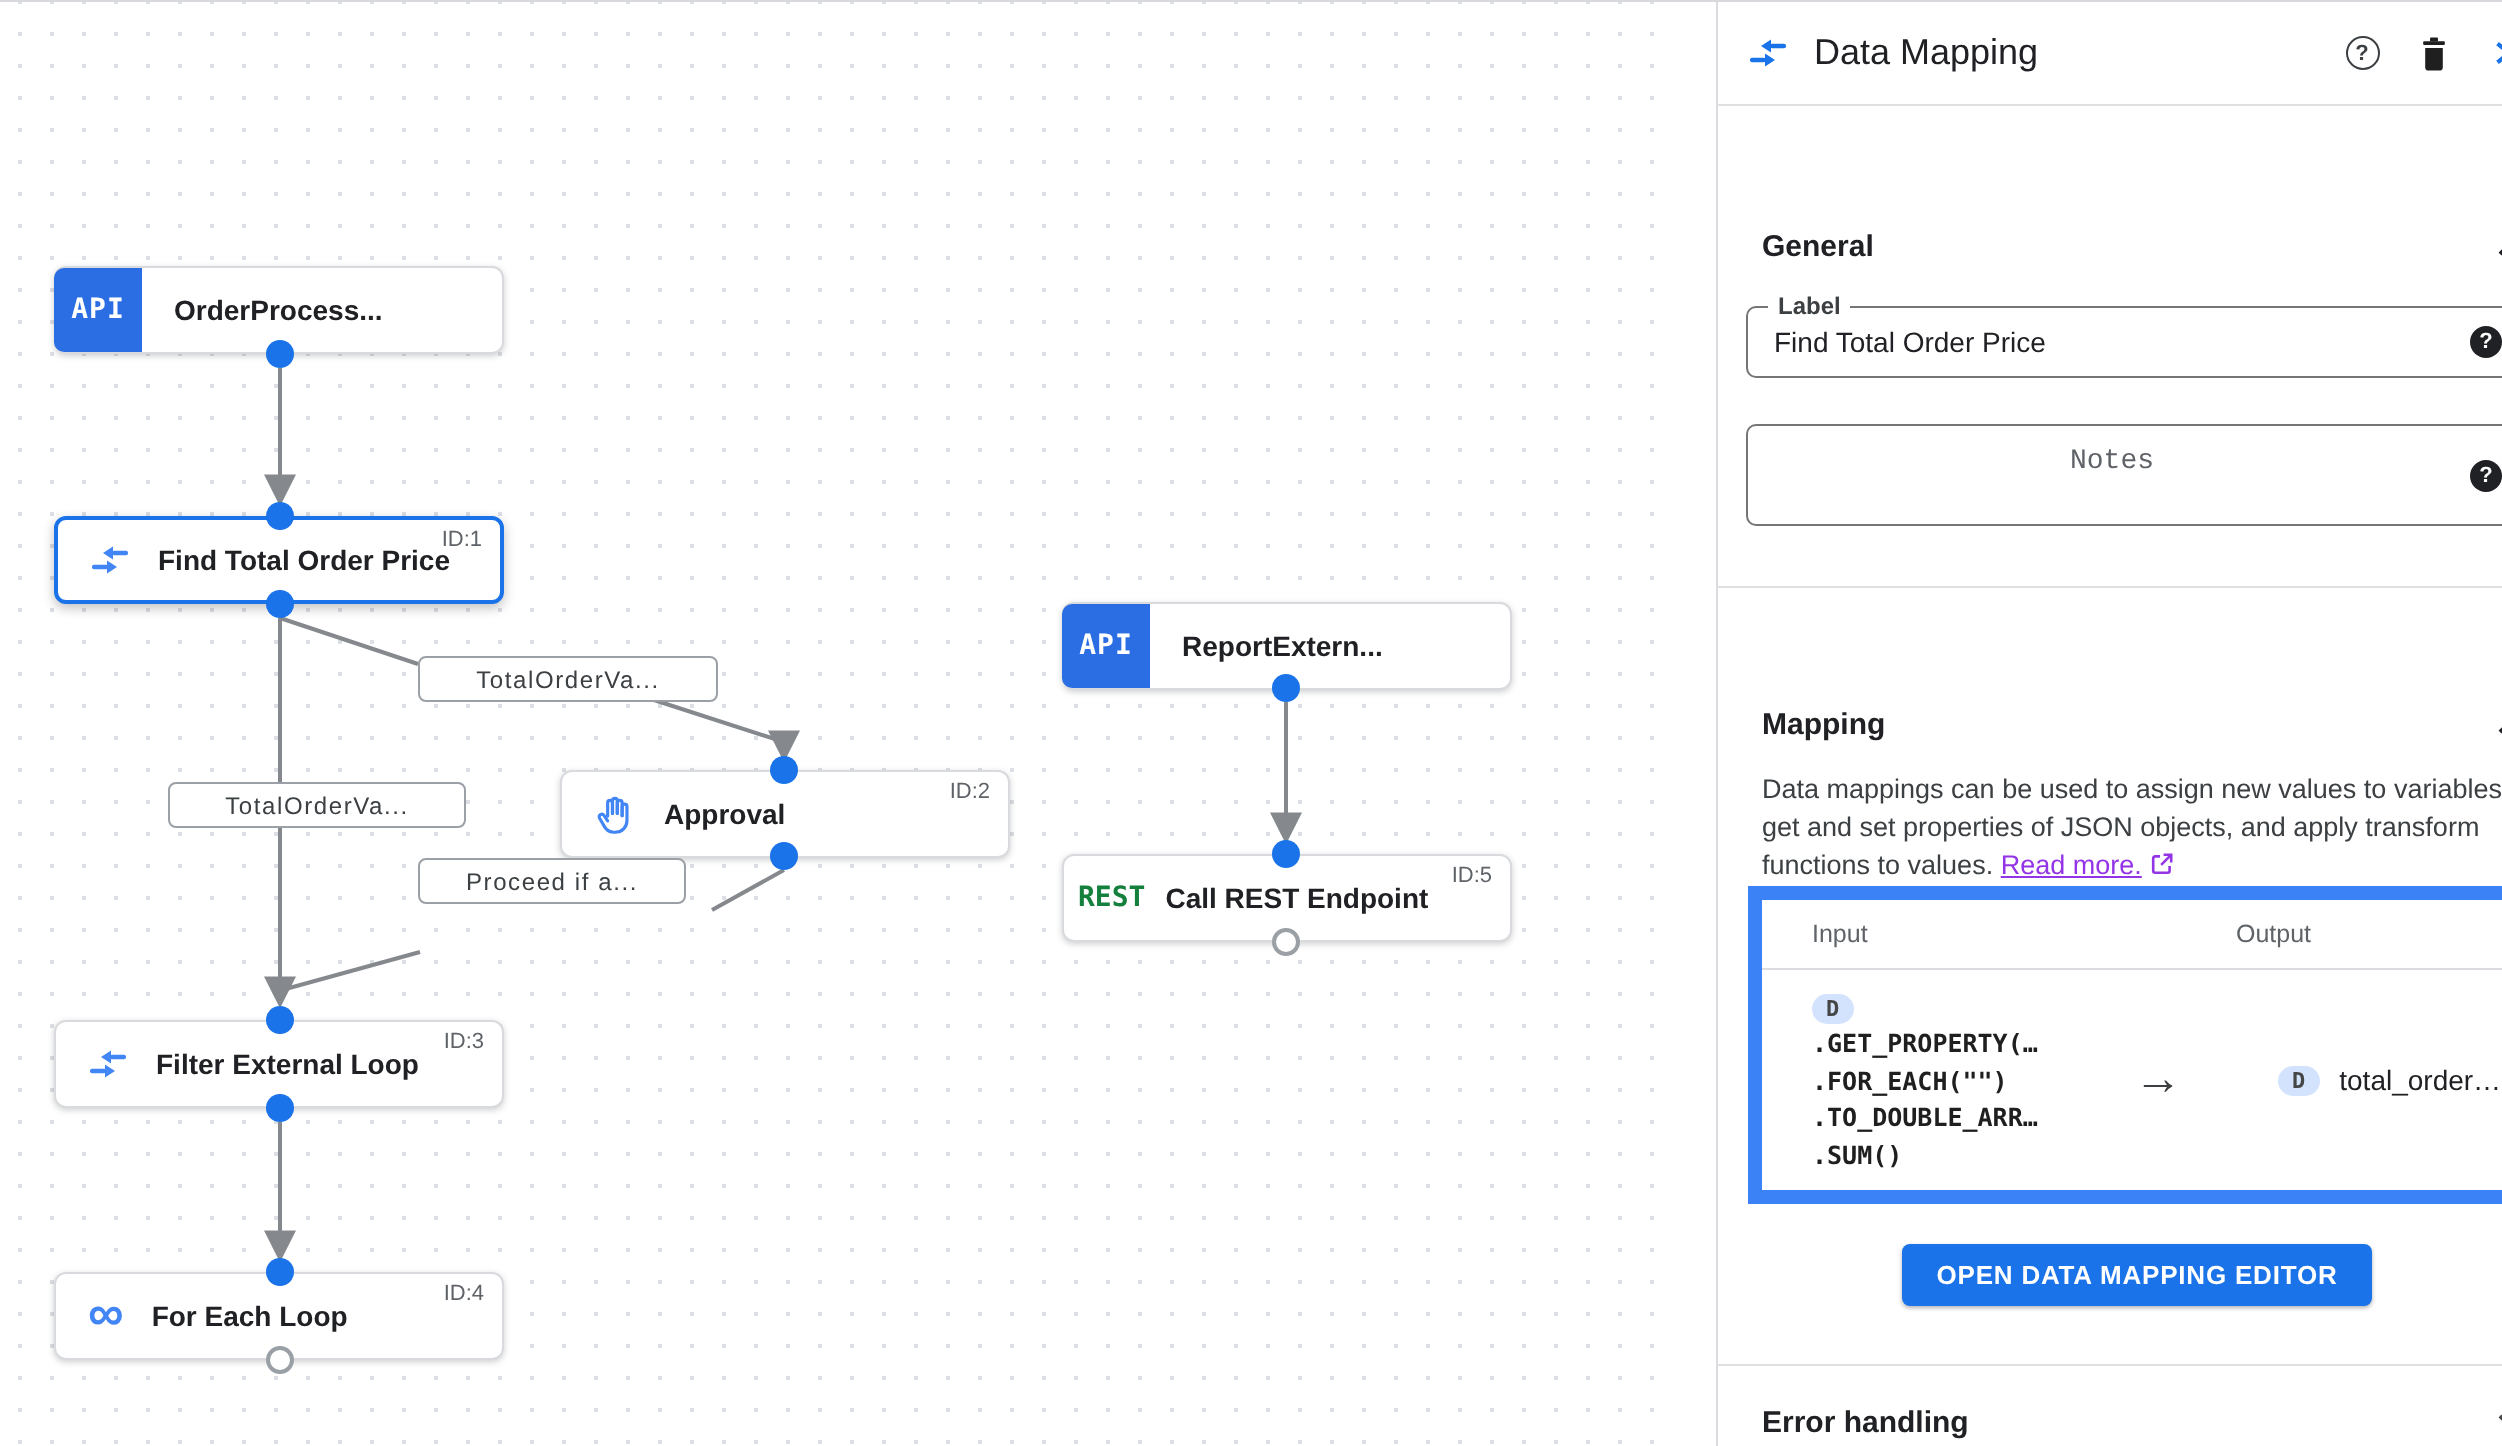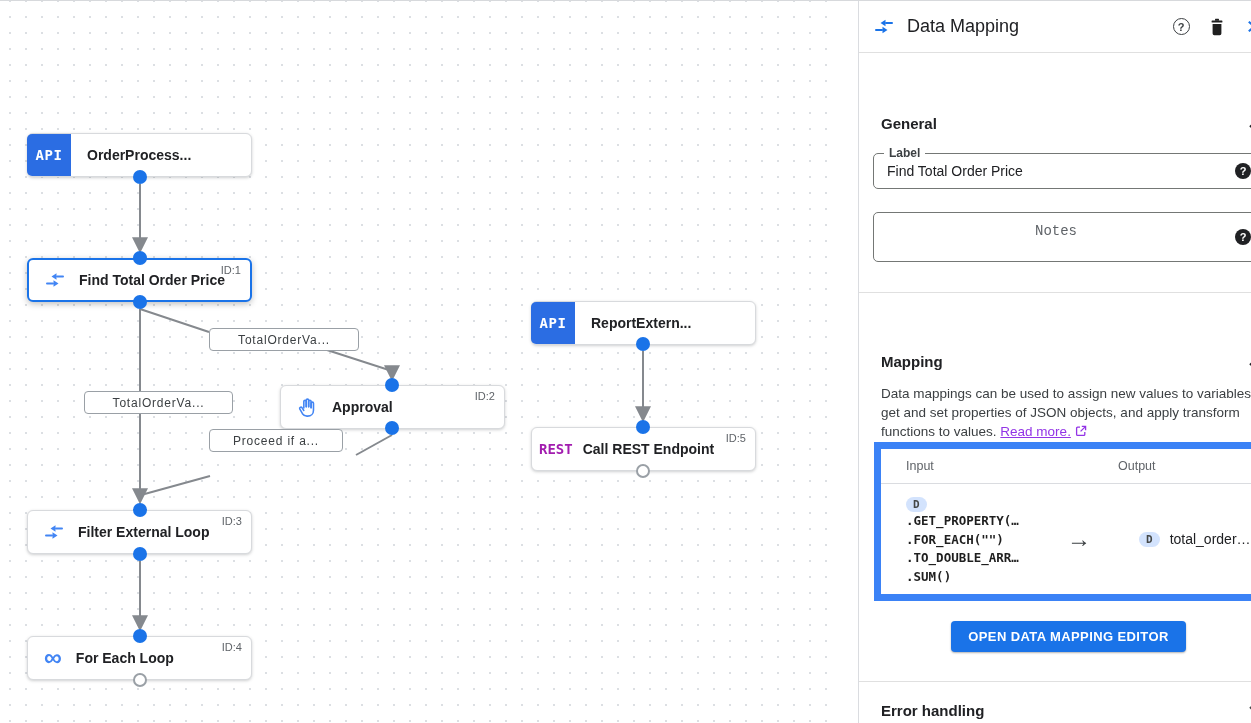--- a/index.html
+++ b/index.html
@@ -15,21 +15,21 @@
   .node { position:absolute; width:225px; height:44px; background:#fff; border:1px solid #d8dadd;
     border-radius:6px; box-shadow:0 1px 3px rgba(60,64,67,.25); display:flex; align-items:center; cursor:pointer; }
   .node.selected { border:2px solid #1a73e8; box-shadow:0 2px 6px rgba(0,0,0,.25); }
   .node-label { font-size:14px; font-weight:700; color:#202124; white-space:nowrap; }
   .node-id { position:absolute; top:4px; right:9px; font-size:11px; color:#5f6368; font-weight:400; }
   .api-badge { width:44px; height:100%; background:#2b6de3; border-radius:5px 0 0 5px; display:flex;
     align-items:center; justify-content:center; color:#fff; font-family:"DejaVu Sans Mono","Liberation Mono",monospace;
     font-weight:700; font-size:14px; letter-spacing:.5px; flex:0 0 auto; margin:-1px 0 -1px -1px; }
   .node .api-badge + .node-label { margin-left:16px; }
   .icon-pad { margin-left:16px; margin-right:14px; flex:0 0 auto; display:flex; align-items:center; }
-  .rest-badge { margin-left:7px; margin-right:10px; color:#a21caf; font-family:"DejaVu Sans Mono","Liberation Mono",monospace;
+  .rest-badge { margin-left:7px; margin-right:10px; color:#15803d; font-family:"DejaVu Sans Mono","Liberation Mono",monospace;
     font-weight:700; font-size:14px; flex:0 0 auto; }
   .loop-glyph { font-size:25px; line-height:20px; font-weight:700; color:#4285f4; margin-top:-3px; }
   .n0{left:27px;top:132px} .n1{left:27px;top:257px} .n2{left:531px;top:300px} .n3{left:280px;top:384px}
   .n4{left:531px;top:426px} .n5{left:27px;top:509px} .n6{left:27px;top:635px}
 
   .edge-label { position:absolute; height:23px; background:#fff; border:1px solid #9aa0a6; border-radius:4px;
     display:flex; align-items:center; justify-content:center; font-size:12px; letter-spacing:.8px; color:#3c4043; cursor:pointer; }
   .el0{left:209px;top:327px;width:150px} .el1{left:84px;top:390px;width:149px} .el2{left:209px;top:428px;width:134px}
 
   .dot { position:absolute; width:14px; height:14px; border-radius:50%; background:#1a73e8; cursor:pointer; }

